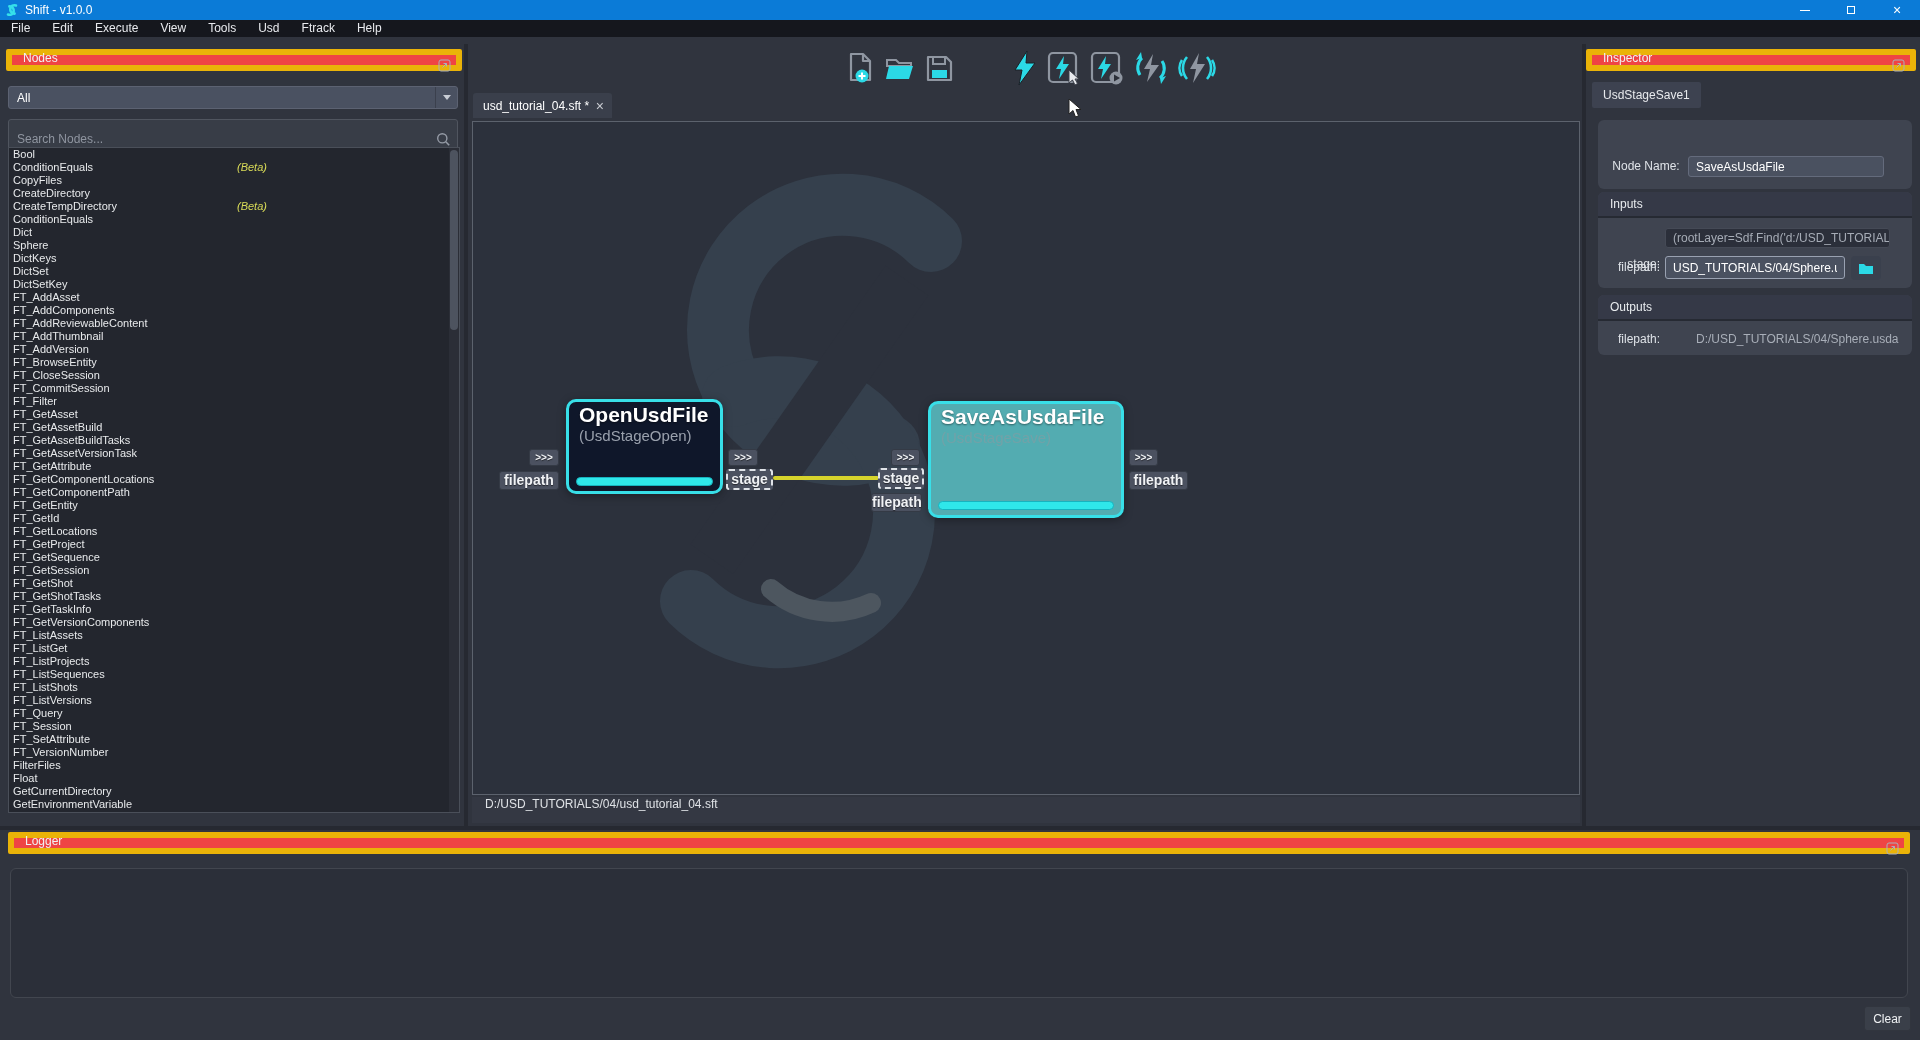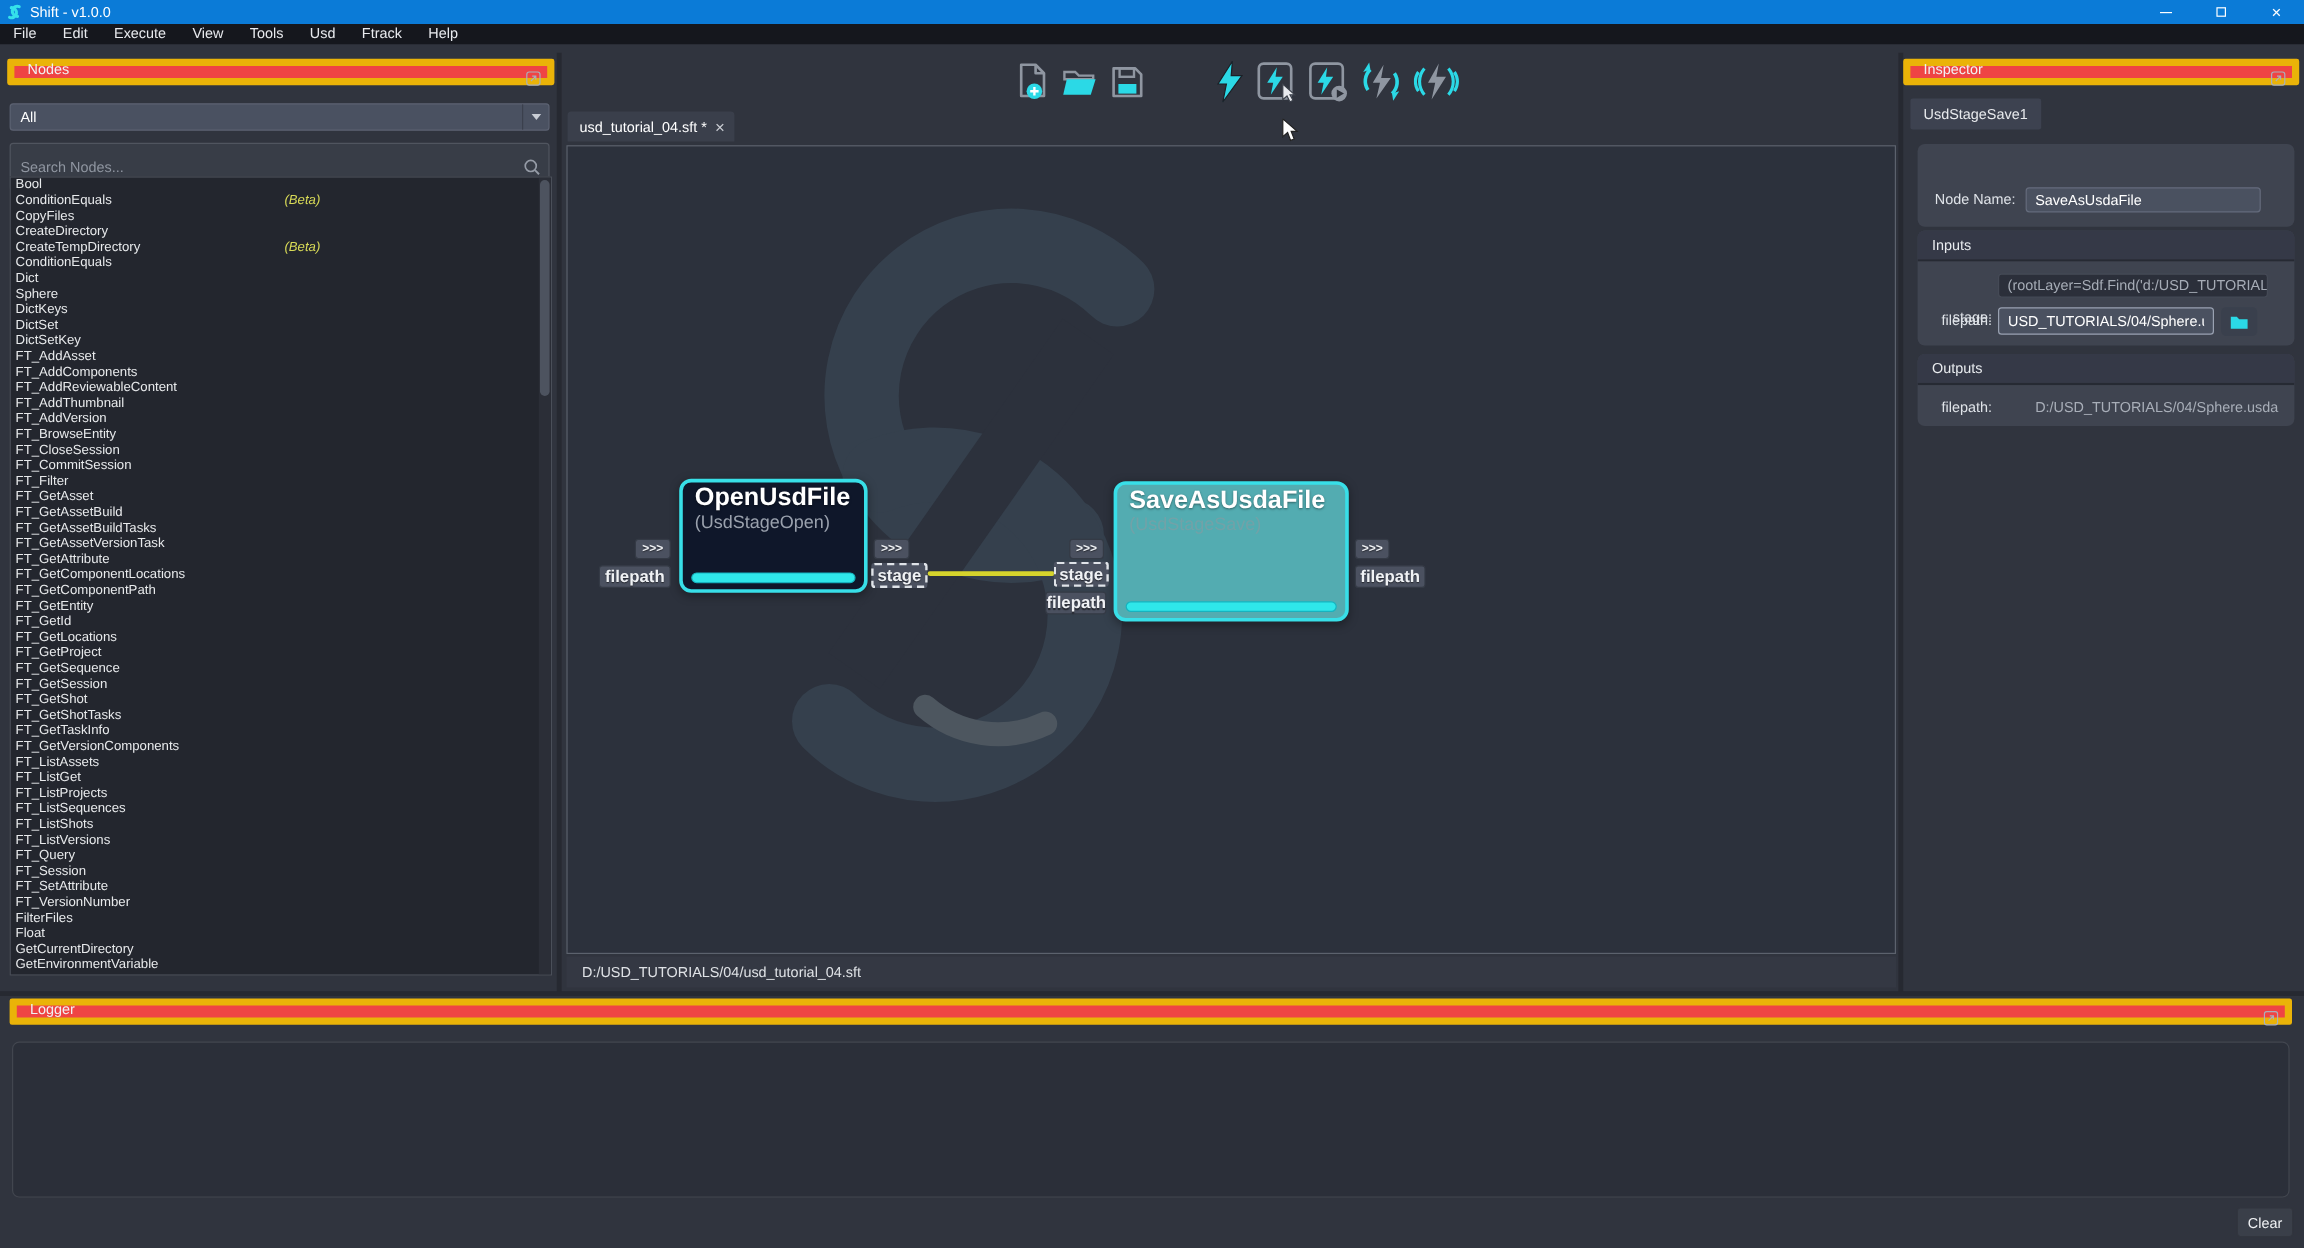--- a/index.html
+++ b/index.html
@@ -79,21 +79,21 @@
 
   .port { position:absolute; background:#4b5160; border:1px solid #343a45; border-radius:3px;
     color:#f0f2f5; font-weight:bold; text-align:center; text-shadow:0 1px 1px rgba(0,0,0,.55); }
   .port.exec { font-size:10px; line-height:15px; letter-spacing:0px; }
   .port.pname { font-size:14px; line-height:17px; }
   .port.connected { border:2px dashed #dfe3e8; line-height:16px; }
 
   .wire { position:absolute; background:var(--wire-yellow,#d6d42c); height:4px; border-radius:2px; }
 
   #graph-status { position:absolute; left:472px; top:760px; width:1108px; height:26px; background:#343843;
-    display:flex; align-items:center; }
+    display:flex; }
   #graph-status span { font-size:12px; color:#dfe2e6; margin-left:13px; }
 
   
   .insp-tab { position:absolute; left:1592px; top:45px; height:26px; background:#3d4250; border-radius:2px;
     display:flex; align-items:center; padding:0 11px; font-size:12px; color:#e8eaed; }
   .group-box { position:absolute; left:1598px; width:314px; background:#3f4450; border-radius:6px; }
   .group-box .gb-header { height:26px; background:#353947; border-bottom:2px solid #262a33;
     border-radius:6px 6px 0 0; line-height:25px; padding-left:12px; font-size:12px; color:#e9ecef; }
   .frow { position:absolute; font-size:12px; }
   .flabel { color:#dfe3e8; text-align:right; display:inline-block; }

